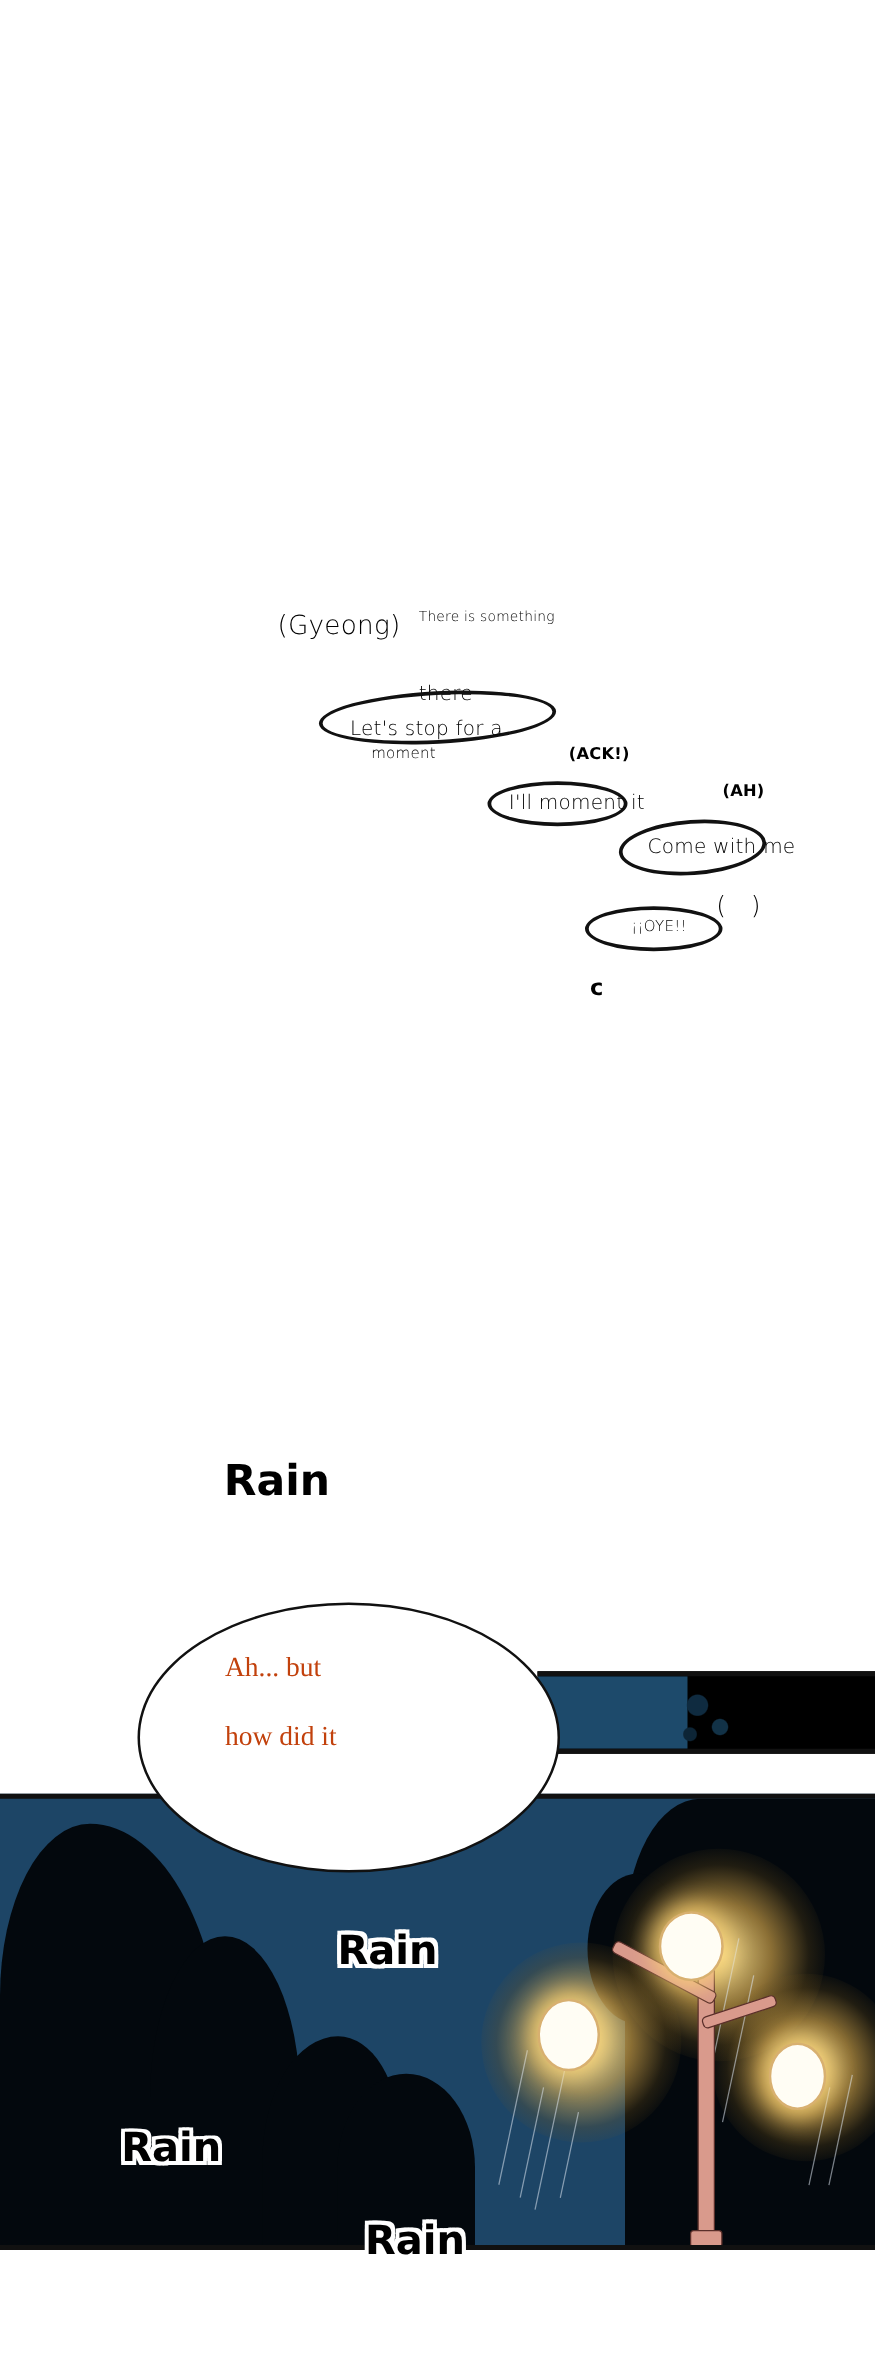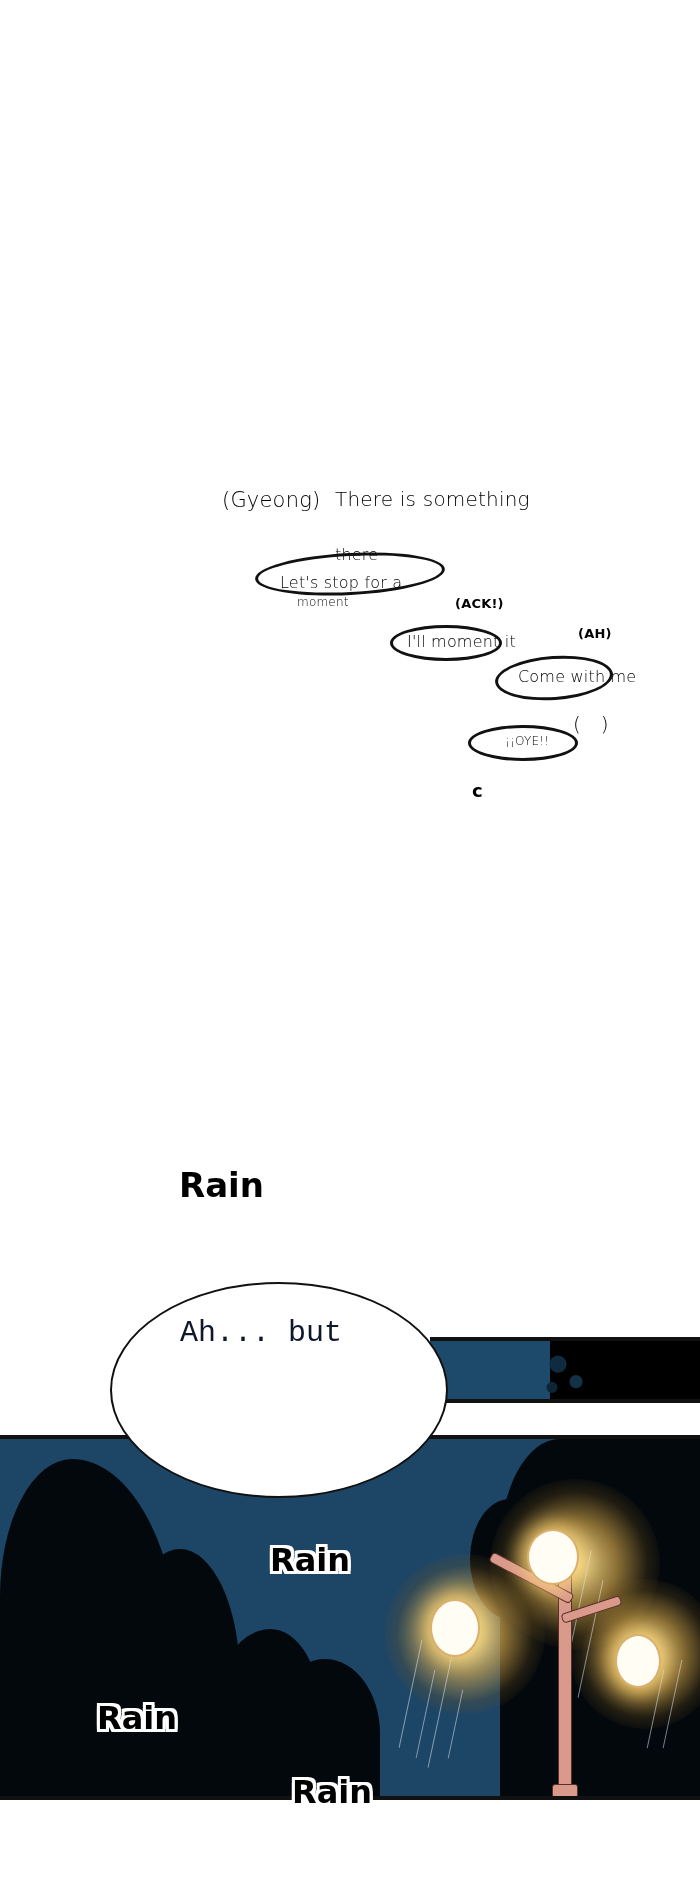--- a/index.html
+++ b/index.html
@@ -24,28 +24,28 @@
       border-top:4px solid #111; border-bottom:4px solid #111; box-sizing:border-box; }
   .tree { position:absolute; background:#03080d; }
   .glow { position:absolute; border-radius:50%;
       background: radial-gradient(circle, rgba(255,230,150,0.95) 0%, rgba(230,180,80,0.6) 35%, rgba(120,90,30,0.25) 60%, rgba(0,0,0,0) 75%); }
   .bulb { position:absolute; border-radius:50%; background:#fffdf4; border:2px solid #d8b070;
       box-shadow: 0 0 18px 6px rgba(255,215,120,0.8); }
   .pole { position:absolute; background:#d99a8c; border:1px solid #5a2f2a; }
   .rain-streak { position:absolute; width:1px; background:rgba(220,230,240,0.55); transform:rotate(12deg); }
   .big-bubble { left:110px; top:1282px; width:338px; height:216px; background:#fff;
       border:2px solid #111; border-radius:50%; box-sizing:border-box; z-index:5; }
-  .big-bubble-text { position:absolute; left:68px; top:22px; font-size:30px; line-height:55px; color:#0f172a;
-      font-family:Liberation Mono, monospace; font-weight:300; }
+  .big-bubble-text { position:absolute; left:68px; top:22px; font-size:22px; line-height:55px; color:#c2410c;
+      font-family:Liberation Serif, serif; font-weight:300; }
 </style>
 </head>
 <body>
 
 <div class="abs hand" style="left:222px; top:488px; font-size:21px;">(Gyeong)</div>
-<div class="abs hand" style="left:335px; top:487px; font-size:20px;">There is something</div>
+<div class="abs hand" style="left:335px; top:487px; font-size:11px;">There is something</div>
 <div class="abs hand" style="left:335px; top:545px; font-size:16px;">there</div>
 
 <div class="oval" style="left:255px; top:553px; width:190px; height:42px; transform:rotate(-3deg);"></div>
 <div class="abs hand" style="left:280px; top:547px; font-size:16px;margin-top:26px;">Let's stop for a</div>
 <div class="abs hand" style="left:280px; top:595px; font-size:12px;margin-left:17px;">moment</div>
 
 <div class="abs hand" style="left:455px; top:596px; font-size:13px; font-weight:bold;">(ACK!)</div>
 
 <div class="oval" style="left:390px; top:625px; width:112px; height:36px;"></div>
 <div class="abs hand" style="left:407px; top:632px; font-size:16px;">I'll moment it</div>
@@ -102,14 +102,15 @@
 
   <div class="abs sfx-outlined" style="left:270px; top:102px; font-size:32px;">Rain</div>
   <div class="abs sfx-outlined" style="left:97px; top:260px; font-size:32px;">Rain</div>
 </div>
 
 <div class="abs sfx-outlined" style="left:292px; top:1773px; font-size:32px; z-index:6;">Rain</div>
 
 <div class="abs big-bubble">
   <div class="big-bubble-text">
     <div>Ah... but</div>
+    <div>how did it</div>
   </div>
 </div>
 
 </body></html>

